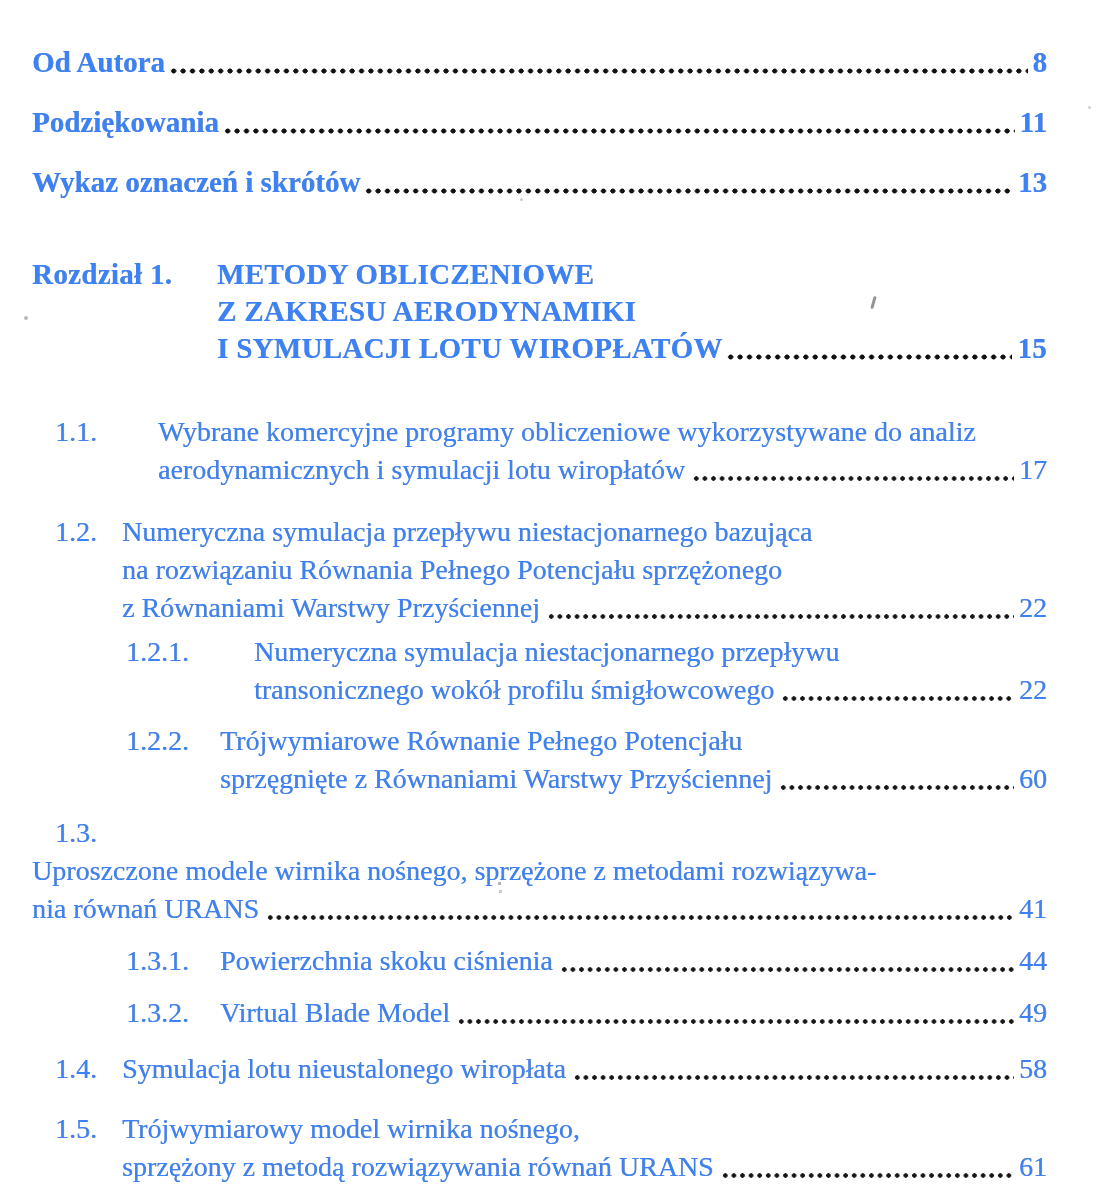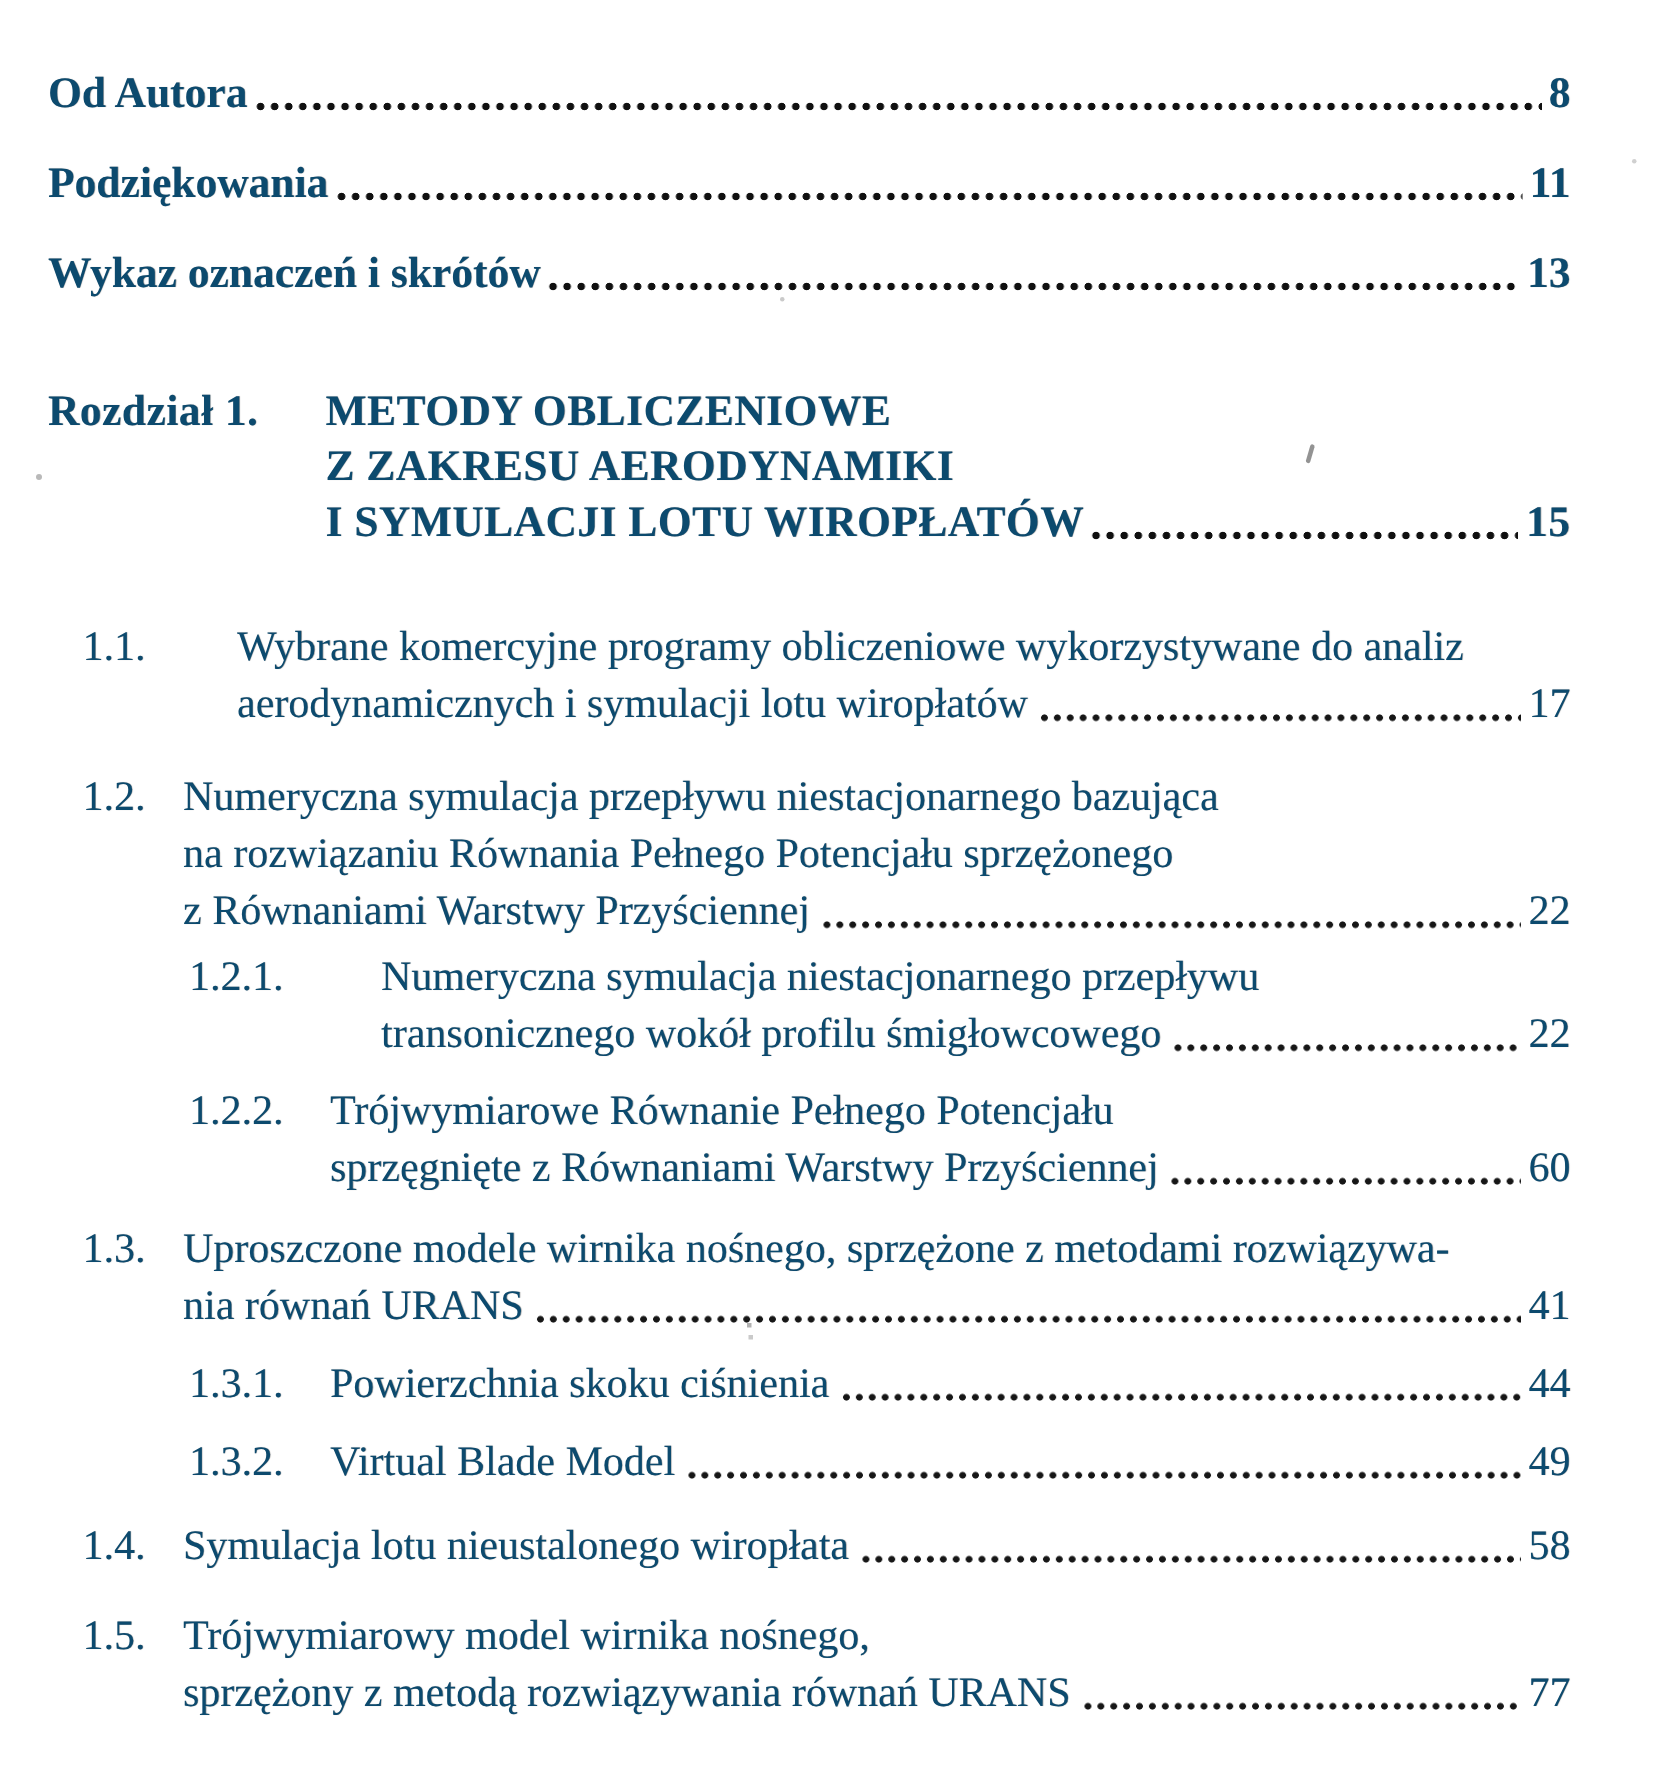--- a/index.html
+++ b/index.html
@@ -2,21 +2,21 @@
 <html lang="pl"><head>
 <meta charset="utf-8">
 <style>
   html, body { margin: 0; padding: 0; background: #ffffff; }
 
   .page {
     position: relative;
     width: 1117px;
     height: 1191px;
     background: #ffffff;
-    color: #0c4a6e;
+    color: #3b82f6;
     font-family: "Liberation Serif", "DejaVu Serif", serif;
     overflow: hidden;
     text-shadow: 0.4px 0.2px 0.5px rgba(15,15,15,0.4);
   }
 
   .content {
     position: absolute;
     top: 0; left: 0; right: 0;
     padding: 45px 70px 0 32px;
     box-sizing: border-box;
@@ -82,21 +82,21 @@
   .section .num { flex: 0 0 auto; }
   .lvl1 > .num { margin-left: 23px; width: 67px; }
   .lvl2 > .num { margin-left: 94px; width: 94px; }
   .section .body { flex: 1 1 auto; min-width: 0; }
   .section .tail { display: flex; align-items: flex-end; }
 
   .mt46 { margin-top: 46px; gap: 36px; }
   .mt24 { margin-top: 24px; }
   .mt6  { margin-top: 6px; gap: 34px; }
   .mt13 { margin-top: 13px; }
-  .mt16 { margin-top: 16px; }
+  .mt16 { margin-top: 16px; flex-direction: column; }
   .mt14 { margin-top: 14px; }
   .mt18 { margin-top: 18px; }
   .mt22 { margin-top: 22px; }
 
   
   .speck { position: absolute; background: #8a8a8a; border-radius: 50%; }
   .speck-tick {
     position: absolute; left: 872px; top: 296px;
     width: 3px; height: 13px; background: #6f6f6f;
     transform: rotate(16deg); border-radius: 2px; opacity: .75;
@@ -237,21 +237,21 @@
       </div>
     </div>
 
     <div class="section lvl1 mt22">
       <div class="num">1.5.</div>
       <div class="body">
         <div class="nowrap">Trójwymiarowy model wirnika nośnego,</div>
         <div class="tail">
           <span class="nowrap">sprzężony z metodą rozwiązywania równań URANS</span>
           <span class="dots"></span>
-          <span class="pagenum">77</span>
+          <span class="pagenum">61</span>
         </div>
       </div>
     </div>
 
   </div>
 
   <div class="speck-tick"></div>
   <div class="speck speck-a"></div>
   <div class="speck speck-b"></div>
   <div class="speck speck-c"></div>

